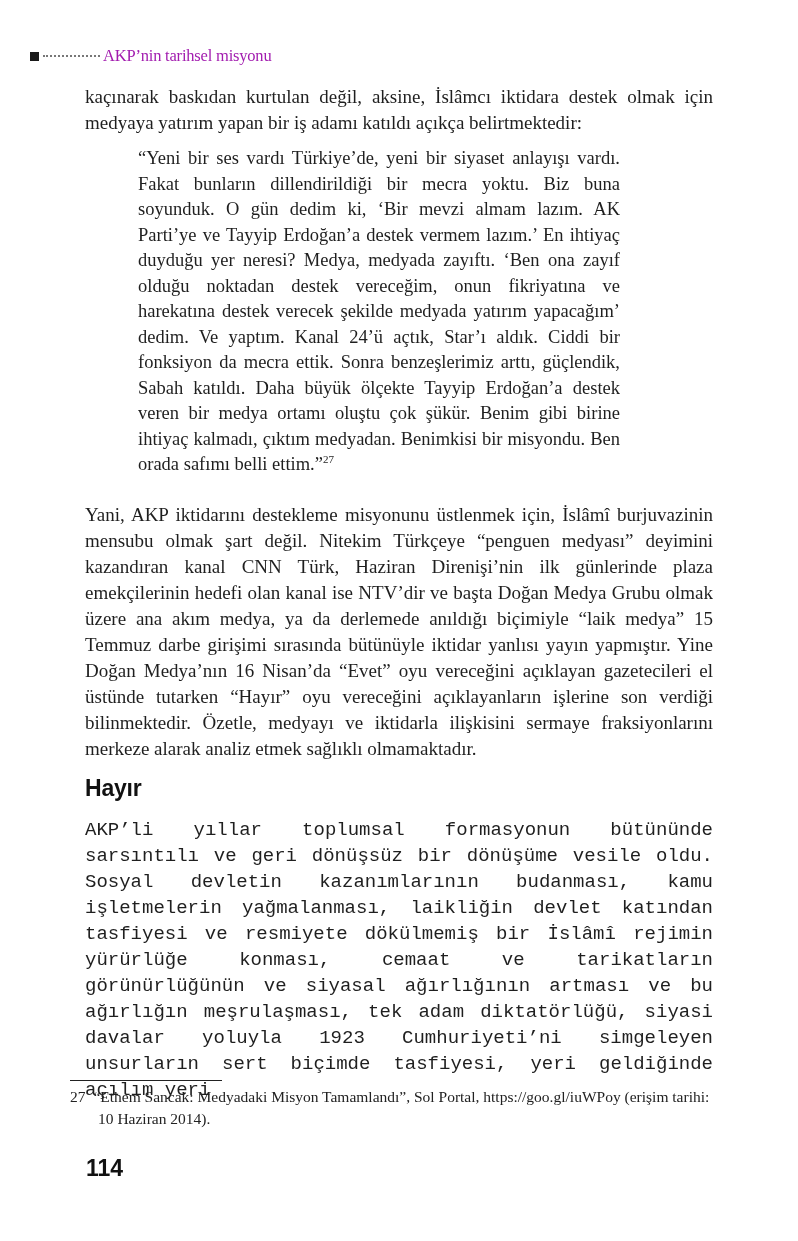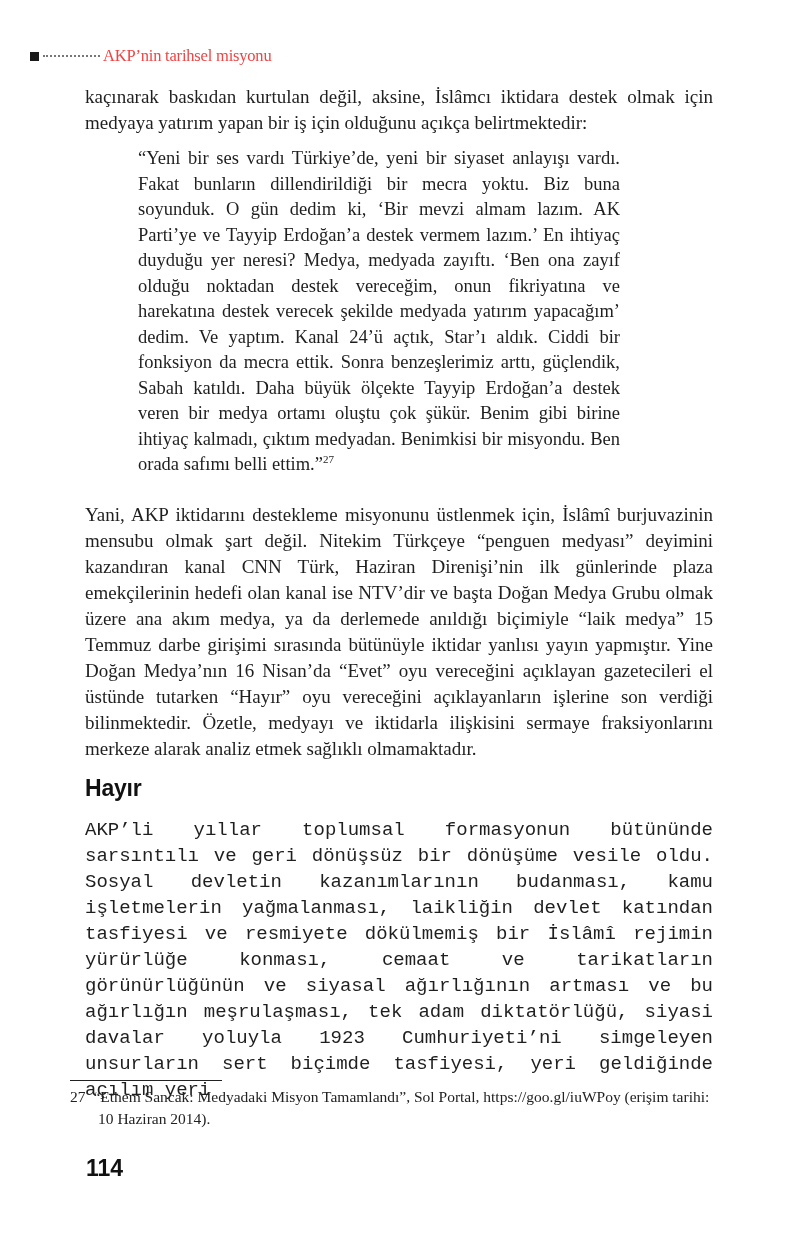--- a/index.html
+++ b/index.html
@@ -37,21 +37,21 @@
   .header-dots {
     width: 57px;
     height: 0;
     border-top: 2px dotted #777;
     margin: 0 3px 0 4px;
     flex: none;
   }
   .header-title {
     font-size: 16.5px;
     letter-spacing: -0.2px;
-    color: #ef4444;
+    color: #a21caf;
     white-space: nowrap;
   }
 
   
   .body-text {
     font-size: 19px;
     line-height: 26px;
     text-align: justify;
     margin: 0;
   }
@@ -119,21 +119,21 @@
 
 <div class="page">
 
   <header class="running-header">
     <span class="header-square"></span>
     <span class="header-dots"></span>
     <span class="header-title">AKP’nin tarihsel misyonu</span>
   </header>
 
   <main>
-    <p class="body-text para-intro">kaçınarak baskıdan kurtulan değil, aksine, İslâmcı iktidara destek olmak için medyaya yatırım yapan bir iş için olduğunu açıkça belirtmektedir:</p>
+    <p class="body-text para-intro">kaçınarak baskıdan kurtulan değil, aksine, İslâmcı iktidara destek olmak için medyaya yatırım yapan bir iş adamı katıldı açıkça belirtmektedir:</p>
 
     <blockquote class="quote"><span>“Yeni bir ses vardı Türkiye’de, yeni bir siyaset anlayışı vardı. Fakat bunların dillendirildiği bir mecra yoktu. Biz buna soyunduk. O gün dedim ki, ‘Bir mevzi almam lazım. AK Parti’ye ve Tayyip Erdoğan’a destek vermem lazım.’ En ihtiyaç duyduğu yer neresi? Medya, medyada zayıftı. ‘Ben ona zayıf olduğu noktadan destek vereceğim, onun fikriyatına ve harekatına destek verecek şekilde medyada yatırım yapacağım’ dedim. Ve yaptım. Kanal 24’ü açtık, Star’ı aldık. Ciddi bir fonksiyon da mecra ettik. Sonra benzeşlerimiz arttı, güçlendik, Sabah katıldı. Daha büyük ölçekte Tayyip Erdoğan’a destek veren bir medya ortamı oluştu çok şükür. Benim gibi birine ihtiyaç kalmadı, çıktım medyadan. Benimkisi bir misyondu. Ben orada safımı belli ettim.”</span><sup>27</sup></blockquote>
 
     <p class="body-text para-analysis">Yani, AKP iktidarını destekleme misyonunu üstlenmek için, İslâmî burjuvazinin mensubu olmak şart değil. Nitekim Türkçeye “penguen medyası” deyimini kazandıran kanal CNN Türk, Haziran Direnişi’nin ilk günlerinde plaza emekçilerinin hedefi olan kanal ise NTV’dir ve başta Doğan Medya Grubu olmak üzere ana akım medya, ya da derlemede anıldığı biçimiyle “laik medya” 15 Temmuz darbe girişimi sırasında bütünüyle iktidar yanlısı yayın yapmıştır. Yine Doğan Medya’nın 16 Nisan’da “Evet” oyu vereceğini açıklayan gazetecileri el üstünde tutarken “Hayır” oyu vereceğini açıklayanların işlerine son verdiği bilinmektedir. Özetle, medyayı ve iktidarla ilişkisini sermaye fraksiyonlarını merkeze alarak analiz etmek sağlıklı olmamaktadır.</p>
 
     <h2 class="section-heading">Hayır</h2>
 
     <p class="body-text para-conclusion">AKP’li yıllar toplumsal formasyonun bütününde sarsıntılı ve geri dönüşsüz bir dönüşüme vesile oldu. Sosyal devletin kazanımlarının budanması, kamu işletmelerin yağmalanması, laikliğin devlet katından tasfiyesi ve resmiyete dökülmemiş bir İslâmî rejimin yürürlüğe konması, cemaat ve tarikatların görünürlüğünün ve siyasal ağırlığının artması ve bu ağırlığın meşrulaşması, tek adam diktatörlüğü, siyasi davalar yoluyla 1923 Cumhuriyeti’ni simgeleyen unsurların sert biçimde tasfiyesi, yeri geldiğinde açılım yeri</p>
   </main>
 

